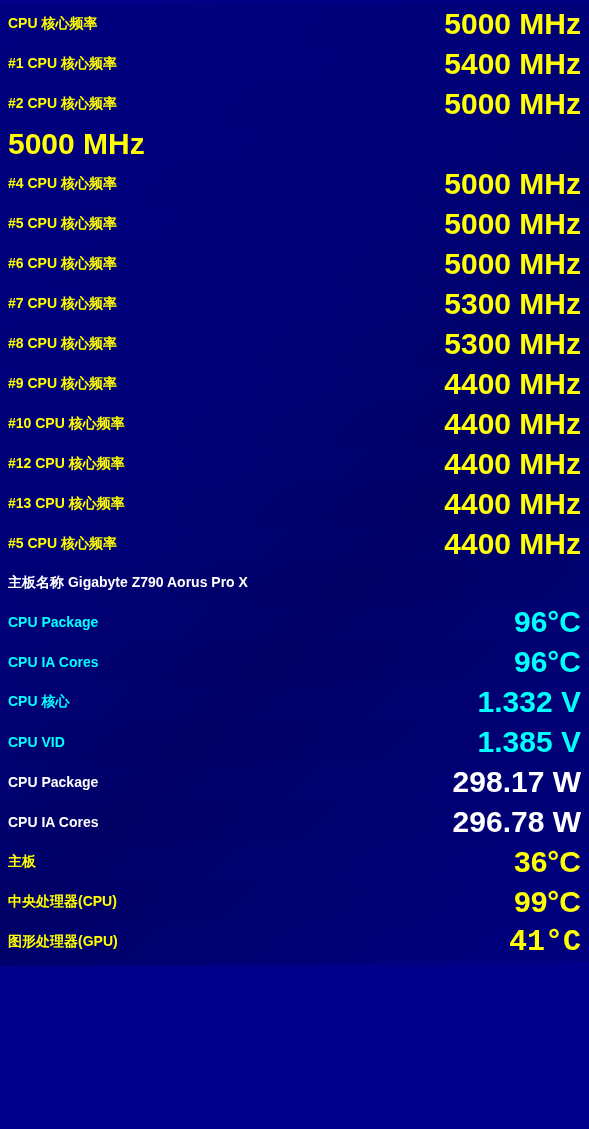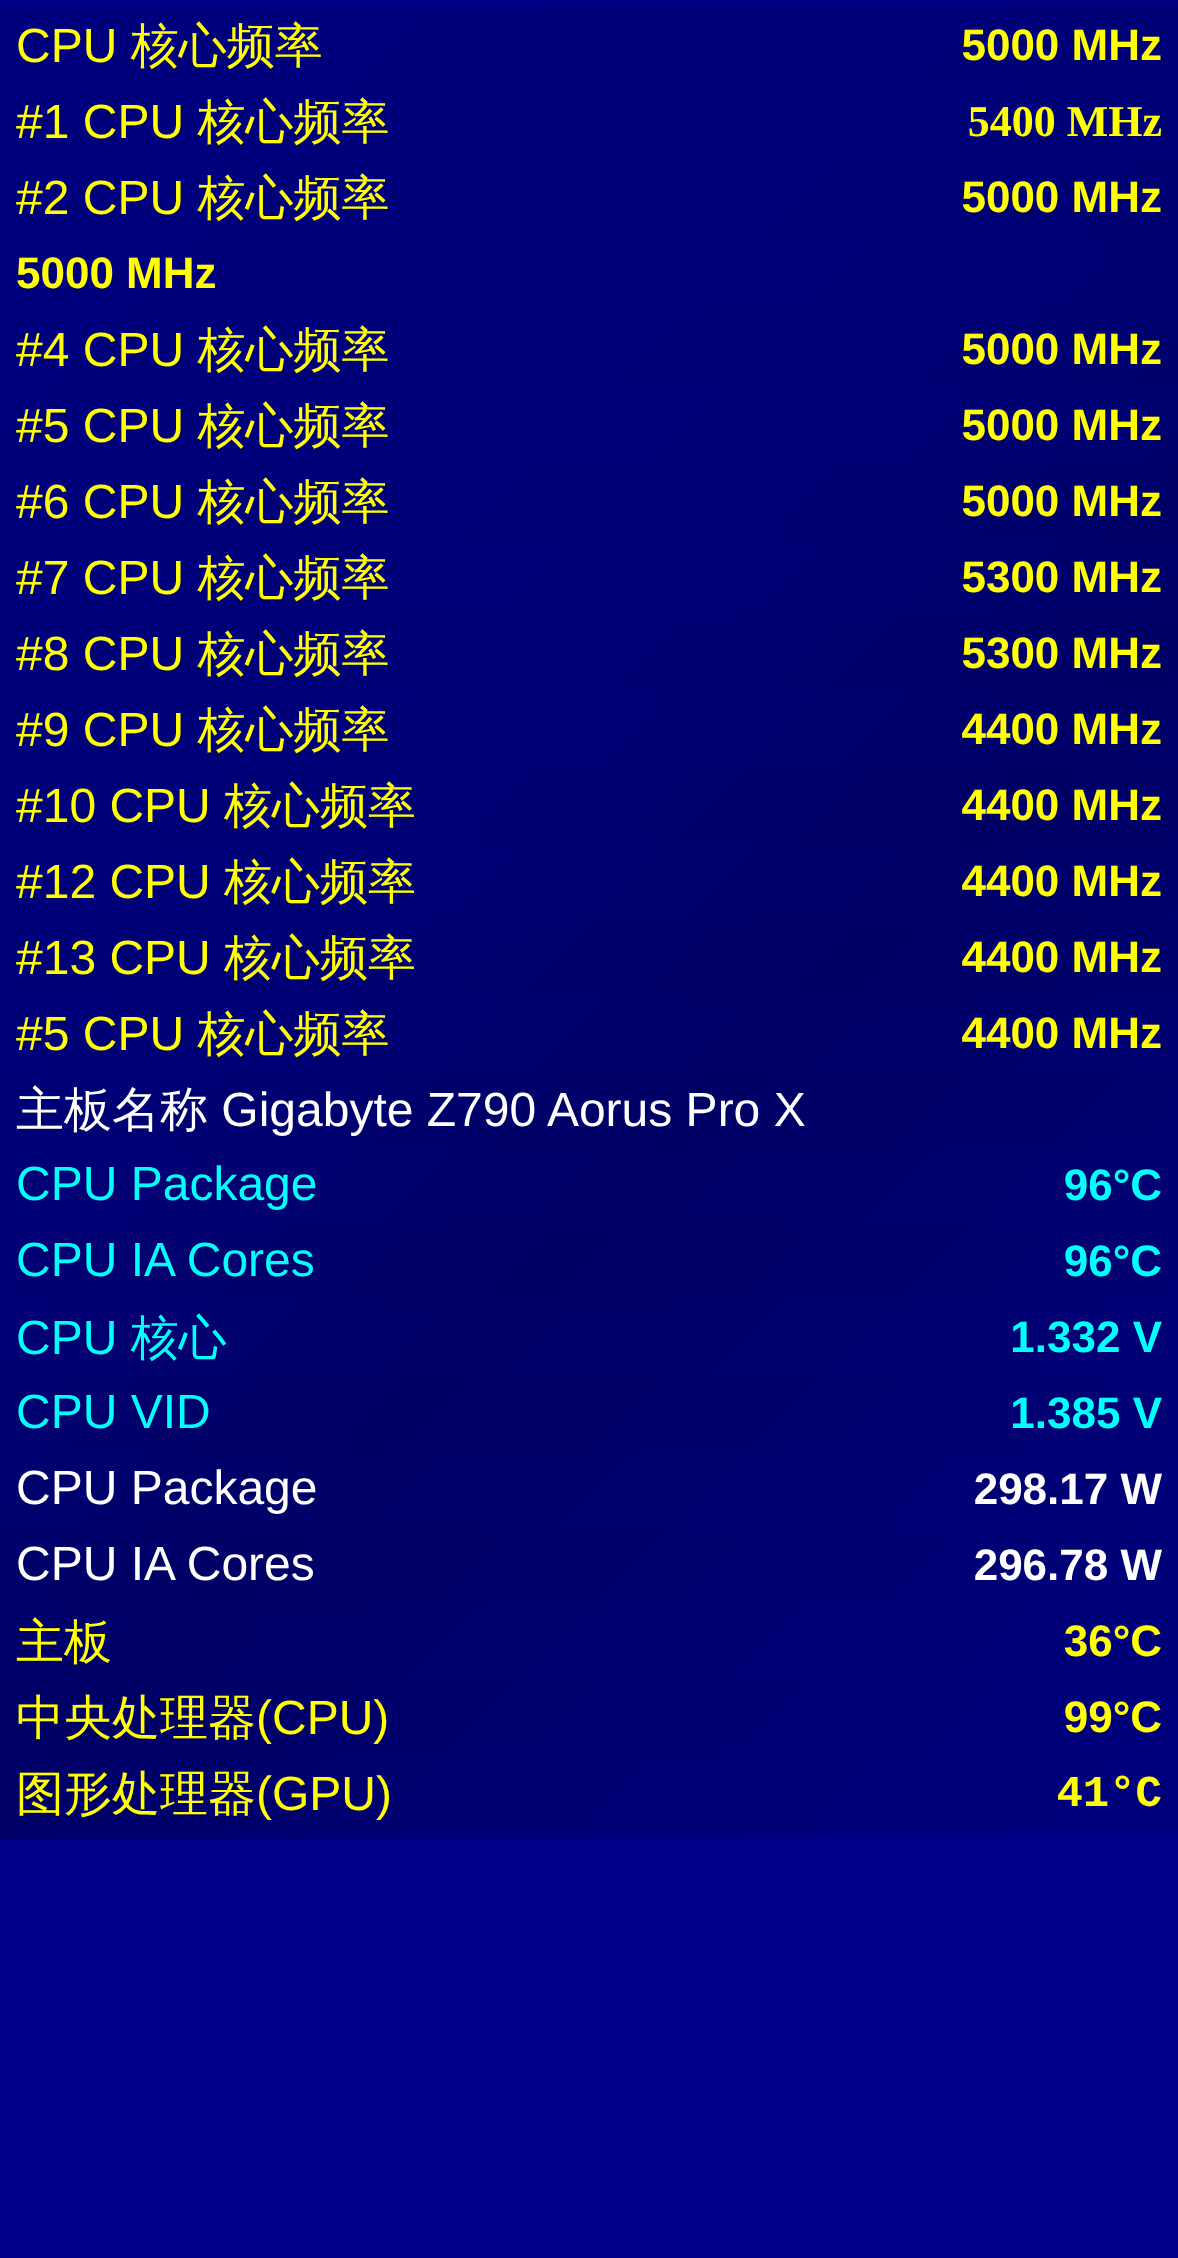--- a/index.html
+++ b/index.html
@@ -25,26 +25,26 @@
 
     .row {
       display: flex;
       justify-content: space-between;
       align-items: center;
       padding: 3px 8px;
       min-height: 38px;
     }
 
     .row-label {
-      font-size: 24px;
-      font-weight: normal;
+      font-size: 14px;
+      font-weight: bold;
     }
 
     .row-value {
-      font-size: 22px;
+      font-size: 30px;
       font-weight: bold;
       text-align: right;
     }
 
     
     .row:nth-child(even) {
       background-color: rgba(0, 0, 100, 0.3);
     }
 
     .row:nth-child(odd) {
@@ -54,21 +54,21 @@
 </head>
 <body>
 
 <div class="container">
 <div class="row">
       <span class="row-label" style="color: rgb(255, 255, 0);">CPU 核心频率</span>
       <span class="row-value" style="color: rgb(255, 255, 0);">5000 MHz</span>
     </div>
     <div class="row">
       <span class="row-label" style="color: rgb(255, 255, 0);">#1 CPU 核心频率</span>
-      <span class="row-value" style="color: rgb(255, 255, 0); font-family: Liberation Serif, serif;">5400 MHz</span>
+      <span class="row-value" style="color: rgb(255, 255, 0);">5400 MHz</span>
     </div>
     <div class="row">
       <span class="row-label" style="color: rgb(255, 255, 0);">#2 CPU 核心频率</span>
       <span class="row-value" style="color: rgb(255, 255, 0);">5000 MHz</span>
     </div>
     <div class="row">
       <span class="row-value" style="color: rgb(255, 255, 0);">5000 MHz</span>
     </div>
     <div class="row">
       <span class="row-label" style="color: rgb(255, 255, 0);">#4 CPU 核心频率</span>

